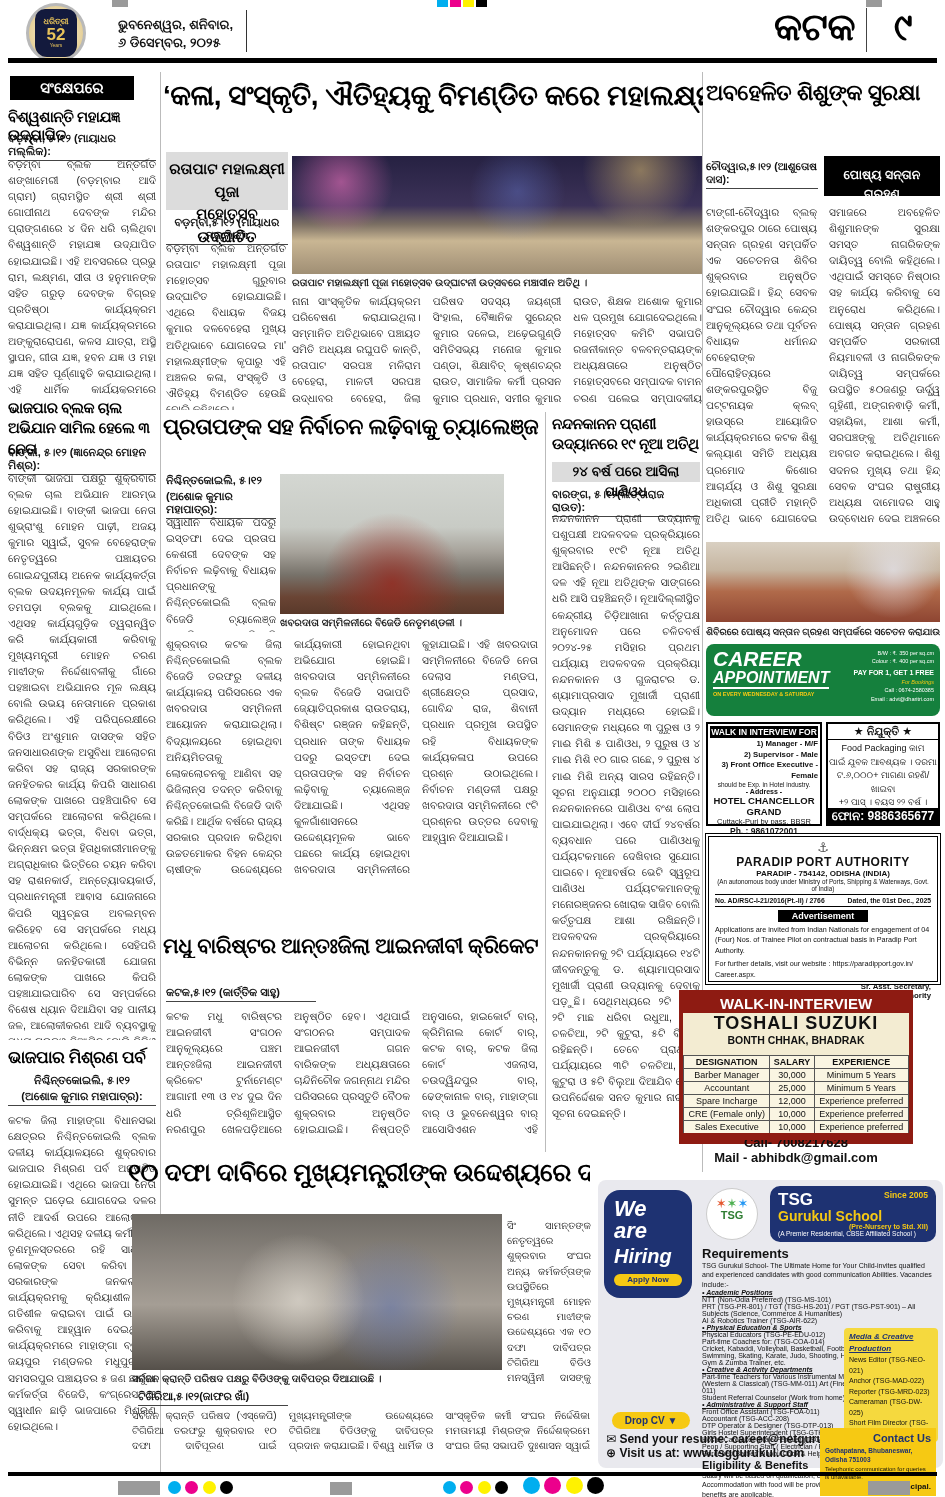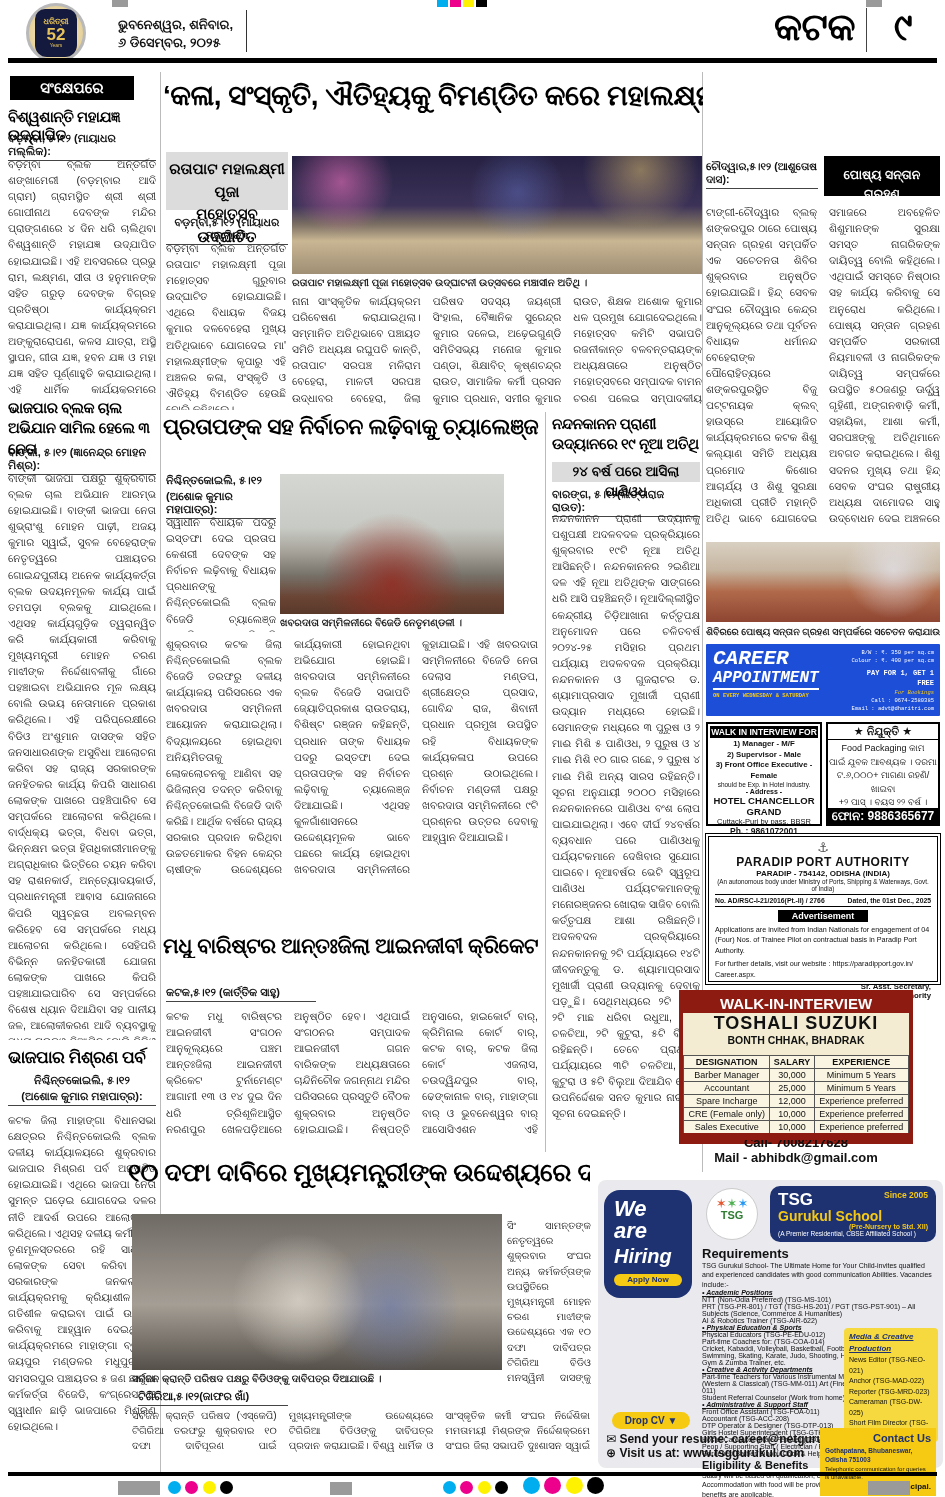--- a/index.html
+++ b/index.html
@@ -27,21 +27,21 @@
       radial-gradient(circle at 80% 35%, rgba(230,230,240,.7), transparent 25%),
       linear-gradient(180deg,#d9d0c2 0%,#c6b5a0 35%,#b06a4a 62%,#8e4532 100%); }
   .photo-memo { background:
       radial-gradient(circle at 45% 55%, rgba(230,225,215,.65), transparent 30%),
       radial-gradient(circle at 70% 60%, rgba(90,110,170,.55), transparent 25%),
       linear-gradient(180deg,#6e6a64 0%,#8d8780 32%,#a59e95 58%,#55504a 100%); }
   .vrule { width:1px; background:#bbb; }
   .blackbox { background:#000; color:#fff; font-weight:bold; text-align:center; }
   .graybox { background:#dcdcdc; color:#000; font-weight:900; text-align:center; }
   
-  .career { background:#1d4ed8; color:#fff; border-radius:1px;font-family:Liberation Mono, monospace; }
+  .career { background:#15803d; color:#fff; border-radius:8px; }
   .adborder { border:2px solid #000; background:#fff; }
   .paradip { border:1px solid #000; outline:1px solid #000; outline-offset:2px; background:#fff; }
   .toshali { background:#f3ecd2; border:4px solid #8e1b12; }
   .toshali-bar { background:#8e1b12; color:#fff; font-weight:900; text-align:center; }
   .ttable { width:100%; border-collapse:collapse; font-size:9px; }
   .ttable td { border:1px solid #555; text-align:center; padding:1px 2px; background:#faf5e2; }
   .ttable .th { font-weight:bold; }
   .tsg { background:#e9e9ee; border-radius:8px; font-size:7px; }
   .tsg-blue { background:#1e3272; color:#fff; border-radius:16px; }
   .ypill { background:#f6c913; color:#1e3272; font-weight:bold; border-radius:10px; text-align:center; }
@@ -124,20 +124,21 @@
   <div class="abs body-text c3" style="left:166px;top:1008px;width:372px;height:140px">କଟକ ମଧୁ ବାରିଷ୍ଟର ଆଇନଜୀବୀ ସଂଗଠନ ଆନୁକୂଲ୍ୟରେ ପଞ୍ଚମ ଆନ୍ତଃଜିଲା ଆଇନଜୀବୀ କ୍ରିକେଟ ଟୁର୍ନାମେଣ୍ଟ ଆଗାମୀ ୧୩ ଓ ୧୪ ଦୁଇ ଦିନ ଧରି ତ୍ରିଶୂଳିଆସ୍ଥିତ ନରଣପୁର ଖେଳପଡ଼ିଆରେ ଅନୁଷ୍ଠିତ ହେବ। ଏଥିପାଇଁ ସଂଗଠନର ସମ୍ପାଦକ ଆଇନଜୀବୀ ଗଗନ ବାରିକଙ୍କ ଅଧ୍ୟକ୍ଷତାରେ ଚାନ୍ଦିନିଚୌକ ଜଗନ୍ନାଥ ମନ୍ଦିର ପରିସରରେ ପ୍ରସ୍ତୁତି ବୈଠକ ଶୁକ୍ରବାର ଅନୁଷ୍ଠିତ ହୋଇଯାଇଛି। ନିଷ୍ପତ୍ତି ଅନୁସାରେ, ହାଇକୋର୍ଟ ବାର୍, କ୍ରିମିନାଲ କୋର୍ଟ ବାର୍, କଟକ ବାର୍, କଟକ ଜିଲା କୋର୍ଟ ଏଜଲାସ, ଚଉଦ୍ୱିନ୍ଦପୁର ବାର୍, ଢେଙ୍କାନାଳ ବାର୍, ମାହାଙ୍ଗା ବାର୍ ଓ ଭୁବନେଶ୍ୱର ବାର୍ ଆସୋସିଏଶନ ଏହି ଟୁର୍ନାମେଣ୍ଟରେ ଭାଗ ନେବେ। କଟକ ଜିଲା ବାହାରେ ଥିବା ଅନ୍ୟ ଜିଲାର ବାର୍ ଆସୋସିଏଶନଗୁଡ଼ିକୁ ଏହି ଟୁର୍ନାମେଣ୍ଟରେ ଜଡ଼ିତ କରିବା ନିମନ୍ତେ ନିଷ୍ପତ୍ତି ମଧ୍ୟ ଗ୍ରହଣ କରାଯାଇଛି। ଚଳିତବର୍ଷ ବରିଷ୍ଠ ଆଇନଜୀବୀ ସ୍ୱର୍ଗତ ରଞ୍ଜିତ କେଶରୀ ରାୟ ଓ ଆଇନଜୀବୀ ସ୍ୱର୍ଗତ ସୁନୀଲ କୁମାର ସ୍ୱାଇଁଙ୍କ ସ୍ମୃତି ଉଦ୍ଦେଶ୍ୟରେ ଶୋକସଭା ଅନୁଷ୍ଠିତ ହୋଇ ଟୁର୍ନାମେଣ୍ଟ ଆୟୋଜନ ହେବା ସହିତ ବିଜେତା ଦଳକୁ ସ୍ୱର୍ଗତ ରାୟଙ୍କ ନାମରେ ଓ ଉପବିଜେତା ଦଳକୁ ସ୍ୱର୍ଗତ ସ୍ୱାଇଁଙ୍କ ନାମରେ ଟ୍ରଫି ପ୍ରଦାନ କରାଯିବାକୁ ସର୍ବସମ୍ମତିକ୍ରମେ ନିଷ୍ପତ୍ତି ଗ୍ରହଣ କରାଯାଇଛି। ସଂଗଠନ ସଭାପତି ଆଇନଜୀବୀ ସଂଗ୍ରାମ କେଶରୀ ଦାସ, ସହ ସମ୍ପାଦକ ଲକ୍ଷ୍ମୀ ନାରାୟଣ ମିଶ୍ର, କୋଷାଧ୍ୟକ୍ଷ ମହେନ୍ଦ୍ର ପୁହୁଡ଼ି, ଉପଦେଷ୍ଟା ଶୁଭେନ୍ଦୁ ମହାନ୍ତିଙ୍କ ସହିତ ବରିଷ୍ଠ ଆଇନଜୀବୀ ଶରତ ଚନ୍ଦ୍ର ପ୍ରଧାନ, ଶିକ୍ଷାବିତ୍ ତୁଷାର କାନ୍ତି, ପଙ୍କଜ ଜଟି, ରୋହିତ ରଞ୍ଜନ ସ୍ୱାଇଁ, ନିରଞ୍ଜନ ବେହେରା ପ୍ରମୁଖ ଉପସ୍ଥିତ ରହି ନିଜସ୍ୱ ମତ ପ୍ରଦାନ କରିଥିଲେ।</div>
 
   <div class="abs hl center" style="left:128px;top:1158px;width:462px;font-size:25px;white-space:nowrap;overflow:hidden">୧୦ ଦଫା ଦାବିରେ ମୁଖ୍ୟମନ୍ତ୍ରୀଙ୍କ ଉଦ୍ଦେଶ୍ୟରେ ଦାବିପତ୍ର</div>
   <div class="abs photo photo-memo" style="left:132px;top:1214px;width:370px;height:156px"></div>
   <div class="abs body-text" style="left:507px;top:1218px;width:84px;height:170px;font-size:10px">ସିଂ ସାମନ୍ତଙ୍କ ନେତୃତ୍ୱରେ ଶୁକ୍ରବାର ସଂଘର ଅନ୍ୟ କର୍ମକର୍ତ୍ତାଙ୍କ ଉପସ୍ଥିତିରେ ମୁଖ୍ୟମନ୍ତ୍ରୀ ମୋହନ ଚରଣ ମାଝୀଙ୍କ ଉଦ୍ଦେଶ୍ୟରେ ଏକ ୧୦ ଦଫା ଦାବିପତ୍ର ଟିଗିରିଆ ବିଡିଓ ମନସ୍ୱିନୀ ଦାସଙ୍କୁ ପ୍ରଦାନ କରାଯାଇଛି। ଏଥିରେ ରାଜ୍ୟର ବିଭିନ୍ନ ମନ୍ଦିର ସେବକ, ସଂକୀର୍ତ୍ତନ ଓ ଭାଗବତ ମଣ୍ଡଳୀ କର୍ମୀ, ନାଟ୍ୟ କଳାକାର ଧାର୍ମିକ ଓ ସାଂସ୍କୃତିକ କର୍ମୀଙ୍କ ପାଇଁ ବିଭିନ୍ନ ଯୋଜନାରେ ସୁବିଧା ସୁଯୋଗ ଦେବାକୁ ଦାବି କରାଯାଇଛି।</div>
   <div class="abs caption" style="left:132px;top:1373px;width:370px">ସର୍ବଜନ କ୍ରାନ୍ତି ପରିଷଦ ପକ୍ଷରୁ ବିଡିଓଙ୍କୁ ଦାବିପତ୍ର ଦିଆଯାଉଛି ।</div>
   <div class="abs byline u" style="left:138px;top:1390px;width:150px">ଟିଗିରିଆ,୫।୧୨(ଜାଫର ଖାଁ)</div>
   <div class="abs body-text c3" style="left:132px;top:1408px;width:458px;height:60px;font-size:10px">ସର୍ବଜନ କ୍ରାନ୍ତି ପରିଷଦ (ଏସ୍‌କେପି) ଟିଗିରିଆ ତରଫରୁ ଶୁକ୍ରବାର ୧୦ ଦଫା ଦାବିପୂରଣ ପାଇଁ ମୁଖ୍ୟମନ୍ତ୍ରୀଙ୍କ ଉଦ୍ଦେଶ୍ୟରେ ଟିଗିରିଆ ବିଡିଓଙ୍କୁ ଦାବିପତ୍ର ପ୍ରଦାନ କରାଯାଇଛି। ବିଶ୍ୱ ଧାର୍ମିକ ଓ ସାଂସ୍କୃତିକ କର୍ମୀ ସଂଘର ନିର୍ଦ୍ଦେଶିକା ମମତାମୟୀ ମିଶ୍ରଙ୍କ ନିର୍ଦ୍ଦେଶକ୍ରମେ ସଂଘର ଜିଲା ସଭାପତି ଦୁଃଶାସନ ସ୍ୱାଇଁ ଏଥିରେ ଅଧ୍ୟକ୍ଷତା କରିଥିଲେ। ବ୍ଲକ ସଭାପତି ସନ୍ତୋଷ କରିବାକୁ ଦାବି କରାଯାଇଛି। କାର୍ଯ୍ୟକ୍ରମରେ ସଂଘର କର୍ମକର୍ତ୍ତାମାନେ ପାଞ୍ଚଗଛିଆ ଶିବ ମନ୍ଦିର ନିକଟରେ ଏକତ୍ରିତ ହୋଇ ସେଠାରୁ ଏକ ଶୋଭାଯାତ୍ରାରେ ବ୍ଲକ କାର୍ଯ୍ୟାଳୟକୁ ଯାଇ ବିଡିଓଙ୍କୁ ଦାବିପତ୍ର ପ୍ରଦାନ କରିଥିଲେ। ଏହି କାର୍ଯ୍ୟକ୍ରମରେ ସବିତା ପ୍ରଧାନ, ଲକ୍ଷ୍ମୀଧର ଦାଶ ଓ ସଂଘ ପ୍ରତିଷ୍ଠାତା ସଦସ୍ୟ ସୁକାନ୍ତ କୁମାର ପଣ୍ଡା ପ୍ରମୁଖ ଉପସ୍ଥିତ ଥିଲେ।</div>
 
   <div class="abs hl" style="left:706px;top:78px;width:234px;font-size:22px;line-height:1.35">
+    <div>ଅବହେଳିତ ଶିଶୁଙ୍କ ସୁରକ୍ଷା</div>
   </div>
   <div class="abs byline u" style="left:706px;top:160px;width:112px;font-size:10.5px">ଚୌଦ୍ୱାର,୫।୧୨ (ଆଶୁତୋଷ ଦାସ):</div>
   <div class="abs blackbox" style="left:824px;top:156px;width:116px;height:40px;font-size:12.5px;line-height:1.5;padding-top:10px">
     <div>ପୋଷ୍ୟ ସନ୍ତାନ ଗ୍ରହଣ</div>
     <div>ସଚେତନତା ଶିବିର</div>
   </div>
   <div class="abs body-text c2" style="left:706px;top:204px;width:234px;height:334px">ଟାଙ୍ଗୀ-ଚୌଦ୍ୱାର ବ୍ଲକ୍ ଶଙ୍କରପୁର ଠାରେ ପୋଷ୍ୟ ସନ୍ତାନ ଗ୍ରହଣ ସମ୍ପର୍କିତ ଏକ ସଚେତନତା ଶିବିର ଶୁକ୍ରବାର ଅନୁଷ୍ଠିତ ହୋଇଯାଇଛି। ହିନ୍ଦ୍ ସେବକ ସଂଘର ଚୌଦ୍ୱାର କେନ୍ଦ୍ର ଆନୁକୂଲ୍ୟରେ ତଥା ପୂର୍ବତନ ବିଧାୟକ ଧର୍ମାନନ୍ଦ ବେହେରାଙ୍କ ପୌରୋହିତ୍ୟରେ ଶଙ୍କରପୁରସ୍ଥିତ ବିଜୁ ପଟ୍ଟନାୟକ କ୍ଲବ୍ ହାଉସ୍‌ରେ ଆୟୋଜିତ କାର୍ଯ୍ୟକ୍ରମରେ କଟକ ଶିଶୁ କଲ୍ୟାଣ ସମିତି ଅଧ୍ୟକ୍ଷ ପ୍ରମୋଦ କିଶୋର ଆଚାର୍ଯ୍ୟ ଓ ଶିଶୁ ସୁରକ୍ଷା ଅଧିକାରୀ ପ୍ରୀତି ମହାନ୍ତି ଅତିଥି ଭାବେ ଯୋଗଦେଇ ସମାଜରେ ଅବହେଳିତ ଶିଶୁମାନଙ୍କ ସୁରକ୍ଷା ସମସ୍ତ ନାଗରିକଙ୍କ ଦାୟିତ୍ୱ ବୋଲି କହିଥିଲେ। ଏଥିପାଇଁ ସମସ୍ତେ ନିଷ୍ଠାର ସହ କାର୍ଯ୍ୟ କରିବାକୁ ସେ ଅନୁରୋଧ କରିଥିଲେ। ପୋଷ୍ୟ ସନ୍ତାନ ଗ୍ରହଣ ସମ୍ପର୍କିତ ସରକାରୀ ନିୟମାବଳୀ ଓ ନାଗରିକଙ୍କ ଦାୟିତ୍ୱ ସମ୍ପର୍କରେ ଉପସ୍ଥିତ ୫୦ଜଣରୁ ଊର୍ଦ୍ଧ୍ୱ ଗୃହିଣୀ, ଅଙ୍ଗନଵାଡ଼ି କର୍ମୀ, ସହାୟିକା, ଆଶା କର୍ମୀ, ସରପଞ୍ଚଙ୍କୁ ଅତିଥିମାନେ ଅବଗତ କରାଇଥିଲେ। ଶିଶୁ ସଦନର ମୁଖ୍ୟ ତଥା ହିନ୍ଦ୍ ସେବକ ସଂଘର ରାଷ୍ଟ୍ରୀୟ ଅଧ୍ୟକ୍ଷ ଦାମୋଦର ସାହୁ ଉଦ୍‌ବୋଧନ ଦେଇ ଅଞ୍ଚଳରେ ଅବହେଳିତ ଶିଶୁଙ୍କ ଯତ୍ନ, ସୁରକ୍ଷା ଓ କଲ୍ୟାଣ ପାଇଁ ଚୌଦ୍ୱାରସ୍ଥିତ ଶିଶୁ ସଦନ ସର୍ବଦା ପ୍ରଚେଷ୍ଟା ଜାରି ରଖିଛି ବୋଲି ପ୍ରକାଶ କରି ଅଞ୍ଚଳରେ ଶିଶୁ ସମ୍ପର୍କିତ ଯେକୌଣସି ସମସ୍ୟା ଆସିଲେ ଚୌଦ୍ୱାର କେନ୍ଦ୍ର ସହିତ ଯୋଗାଯୋଗ କରିବା ପାଇଁ ପରାମର୍ଶ ଦେଇଥିଲେ। ସରପଞ୍ଚ ଦେବେନ୍ଦ୍ର ପାଣ୍ଡବ ଓ କଲ୍ୟାଣୀ ଭାରତ ଅତିଥି ଭାବେ ଯୋଗଦେଇଥିଲେ। ପୋଷ୍ୟ ସନ୍ତାନ ସଂସ୍ଥାନ ପରିଚାଳକ ଅମିୟ କୁମାର ସ୍ୱାଇଁ ପ୍ରାରମ୍ଭିକ ସୂଚନା ପ୍ରଦାନ କରିଥିଲେ। ସଂଗଠନର ଆଜୀବନ ସଦସ୍ୟ ଗଙ୍ଗାଧର ସାହୁ ଧନ୍ୟବାଦ ଅର୍ପଣ କରିଥିଲେ। ଶିଶୁ ସଦନ ପରିଚାଳକ ସାମନ୍ତ ନାୟକ, ସସ୍ମିତା ବେହେରା, ମେମ୍ବର ଅଞ୍ଜର ଟ୍ରେନିଂ ସୁରଶ୍ରୀ ସୁଧାଂଶୁ ଶେଖର ସାହୁ, ଗୌତମ ବାରିକ, ପରେଶ ରଞ୍ଜନ ଓଝା, ଐଶ୍ୱର୍ଯ୍ୟା ଦାସ ପ୍ରମୁଖ କର୍ମକର୍ତ୍ତା କାର୍ଯ୍ୟକ୍ରମ ପରିଚାଳନା କରିଥିଲେ।</div>
   <div class="abs photo photo-camp" style="left:706px;top:542px;width:234px;height:80px"></div>
   <div class="abs caption" style="left:706px;top:626px;width:234px;font-size:9.5px">ଶିବିରରେ ପୋଷ୍ୟ ସନ୍ତାନ ଗ୍ରହଣ ସମ୍ପର୍କରେ ସଚେତନ କରାଯାଉଛି ।</div>
 
@@ -150,21 +151,21 @@
       <div>Colour : ₹. 400 per sq.cm</div>
       <div style="font-weight:900;font-size:7px;margin-top:2px">PAY FOR 1, GET 1 FREE</div>
       <div style="color:#f6c913;font-style:italic">For Bookings</div>
       <div>Call : 0674-2580385</div>
       <div>Email : advt@dharitri.com</div>
     </div>
   </div>
 
   <div class="abs adborder" style="left:706px;top:722px;width:116px;height:104px;padding:2px;font-size:8px;text-align:center">
     <div class="blackbox" style="font-size:8.5px;padding:1px 0">WALK IN INTERVIEW FOR</div>
-    <div style="text-align:center;font-weight:bold;font-size:7.8px;line-height:1.35;margin-top:1px">
+    <div style="text-align:right;font-weight:bold;font-size:7.8px;line-height:1.35;margin-top:1px">
       <div>1) Manager - M/F</div>
       <div>2) Supervisor - Male</div>
       <div>3) Front Office Executive - Female</div>
     </div>
     <div style="font-size:6.5px">should be Exp. in Hotel industry.</div>
     <div style="font-weight:bold;font-size:7px">- Address -</div>
     <div style="font-weight:900;font-size:9.5px">HOTEL CHANCELLOR GRAND</div>
     <div style="font-size:7.5px">Cuttack-Puri by pass, BBSR</div>
     <div style="font-weight:bold;font-size:8.5px">Ph. : 9861072001</div>
   </div>

